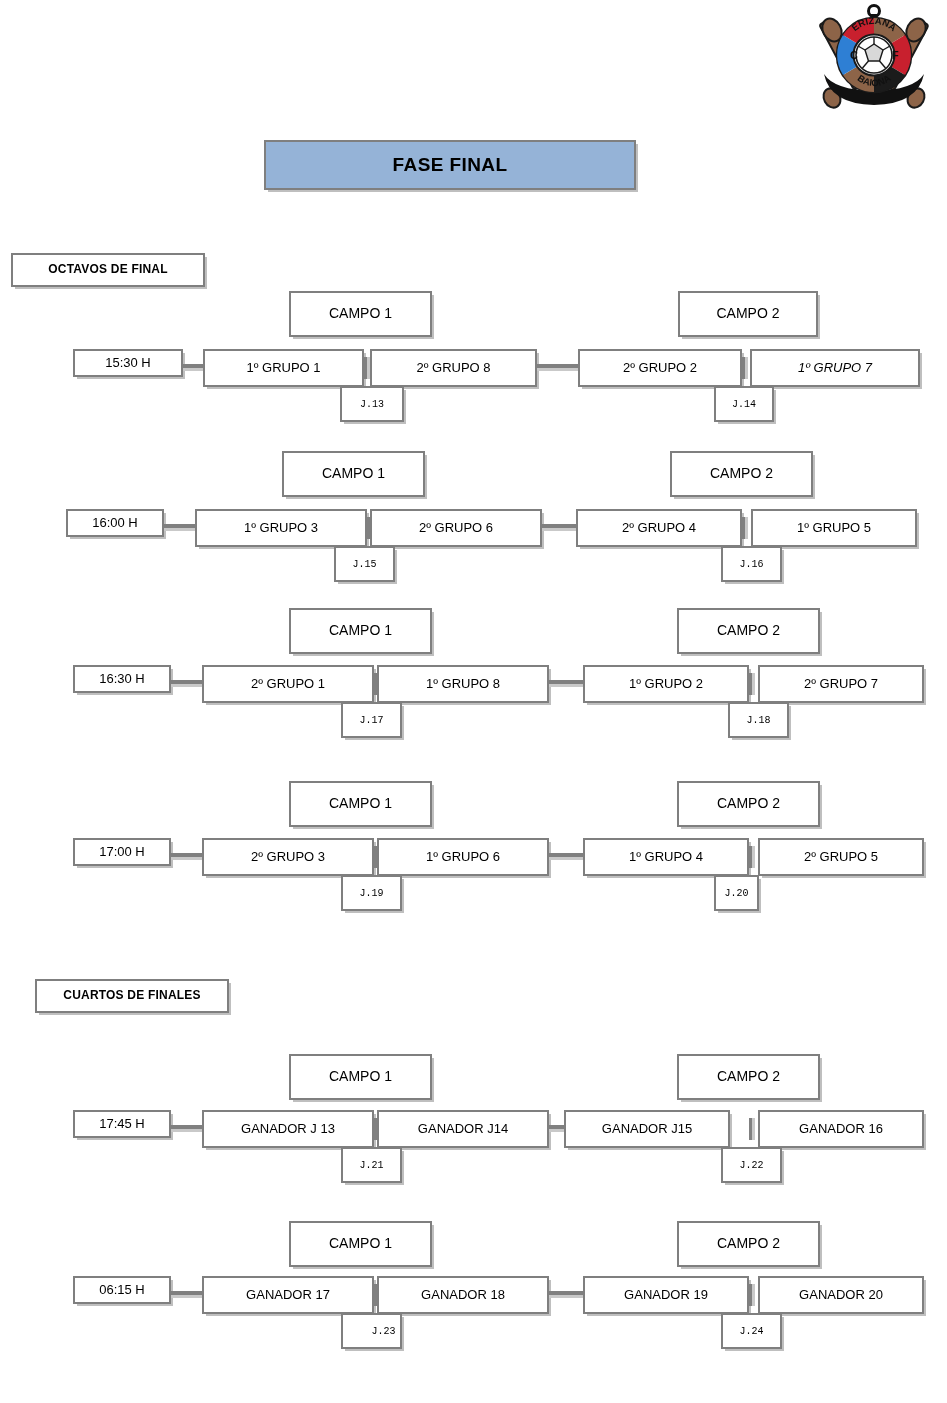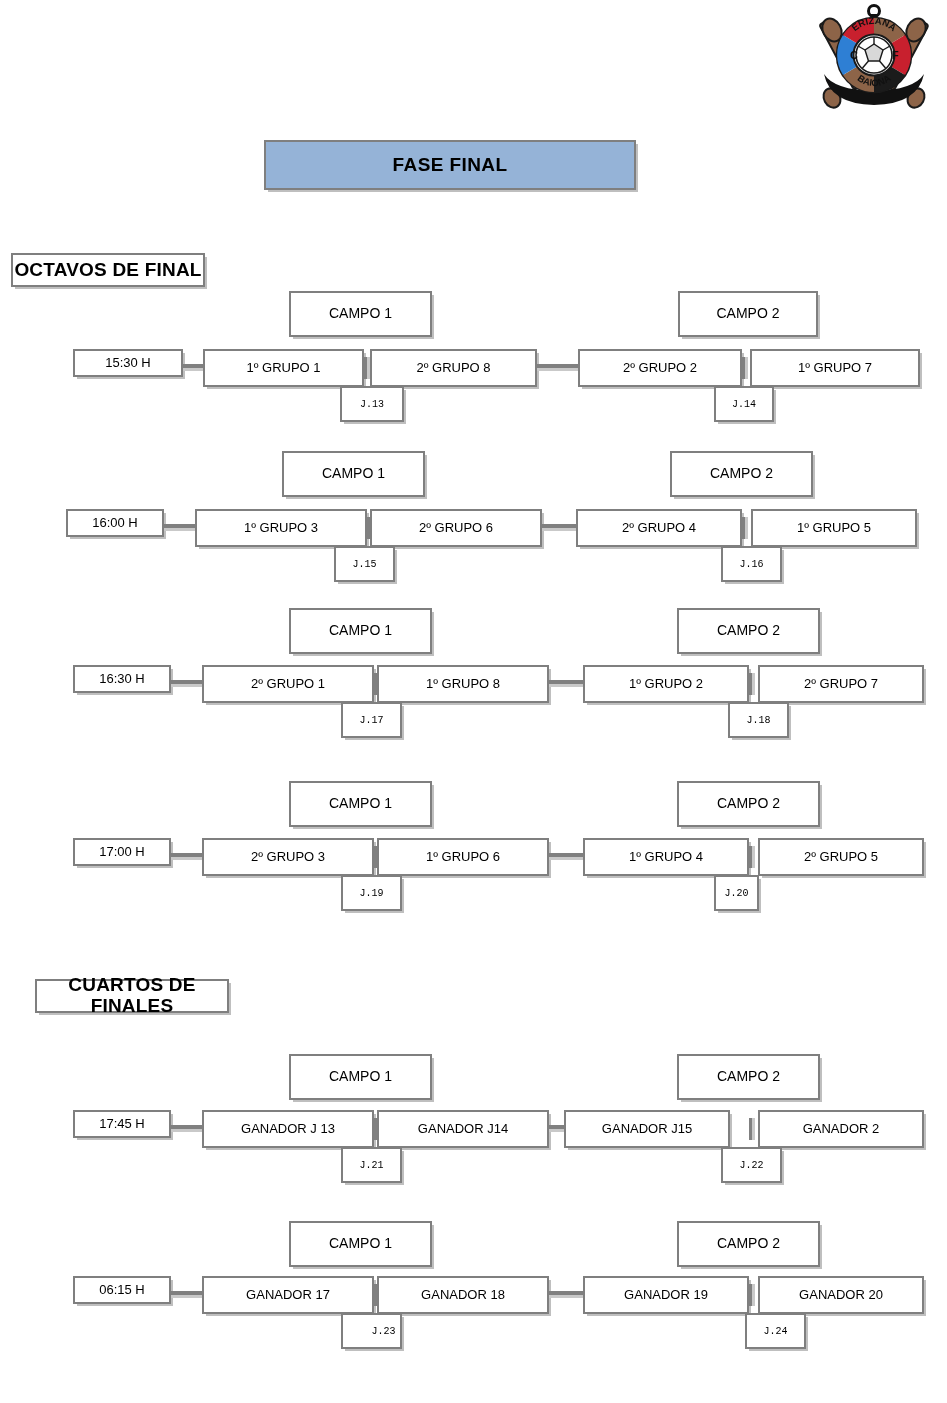--- a/index.html
+++ b/index.html
@@ -48,21 +48,21 @@
     background: #95b3d7;
     border: 2px solid #7f7f7f;
     font-size: 19px;
     font-weight: bold;
     letter-spacing: .4px;
   }
 
   
   .section-label {
     height: 34px;
-    font-size: 19px;
+    font-size: 12px;
     font-weight: bold;
     letter-spacing: .2px;
   }
 
   
   .campo {
     height: 46px;
     font-size: 14px;
   }
 
@@ -159,21 +159,21 @@
 <div class="box time" style="left:73px; top:349px; width:110px;">15:30  H</div>
 <div class="conn-h" style="left:183px; top:364px; width:20px;"></div>
 <div class="box slot" style="left:203px; top:349px; width:161px;">1º GRUPO 1</div>
 <div class="conn-v" style="left:364px; top:357px; height:22px;"></div>
 <div class="box slot" style="left:370px; top:349px; width:167px;">2º GRUPO 8</div>
 <div class="box match" style="left:340px; top:386px; width:64px;">J.13</div>
 
 <div class="conn-h" style="left:537px; top:364px; width:41px;"></div>
 <div class="box slot" style="left:578px; top:349px; width:164px;">2º GRUPO 2</div>
 <div class="conn-v" style="left:742px; top:357px; height:22px;"></div>
-<div class="box slot" style="left:750px; top:349px; width:170px;">1º GRUPO 7</div>
+<div class="box slot" style="left:750px; top:349px; width:170px;font-style:italic;">1º GRUPO 7</div>
 <div class="box match" style="left:714px; top:386px; width:60px;">J.14</div>
 
 <div class="box campo" style="left:282px; top:451px; width:143px;">CAMPO 1</div>
 <div class="box campo" style="left:670px; top:451px; width:143px;">CAMPO 2</div>
 
 <div class="box time" style="left:66px; top:509px; width:98px;">16:00 H</div>
 <div class="conn-h" style="left:164px; top:524px; width:31px;"></div>
 <div class="box slot" style="left:195px; top:509px; width:172px;">1º GRUPO 3</div>
 <div class="conn-v" style="left:367px; top:517px; height:22px;"></div>
 <div class="box slot" style="left:370px; top:509px; width:172px;">2º GRUPO 6</div>
@@ -225,30 +225,30 @@
 <div class="box time" style="left:73px; top:1110px; width:98px;">17:45 H</div>
 <div class="conn-h" style="left:171px; top:1125px; width:31px;"></div>
 <div class="box slot" style="left:202px; top:1110px; width:172px;">GANADOR J 13</div>
 <div class="conn-v" style="left:374px; top:1118px; height:22px;"></div>
 <div class="box slot" style="left:377px; top:1110px; width:172px;">GANADOR J14</div>
 <div class="box match" style="left:341px; top:1147px; width:61px;">J.21</div>
 
 <div class="conn-h" style="left:549px; top:1125px; width:34px;"></div>
 <div class="box slot" style="left:564px; top:1110px; width:166px;">GANADOR J15</div>
 <div class="conn-v" style="left:749px; top:1118px; height:22px;"></div>
-<div class="box slot" style="left:758px; top:1110px; width:166px;">GANADOR 2</div>
+<div class="box slot" style="left:758px; top:1110px; width:166px;">GANADOR 16</div>
 <div class="box match" style="left:721px; top:1147px; width:61px;">J.22</div>
 
 <div class="box campo" style="left:289px; top:1221px; width:143px;">CAMPO 1</div>
 <div class="box campo" style="left:677px; top:1221px; width:143px;">CAMPO 2</div>
 
 <div class="box time" style="left:73px; top:1276px; width:98px;">06:15 H</div>
 <div class="conn-h" style="left:171px; top:1291px; width:31px;"></div>
 <div class="box slot" style="left:202px; top:1276px; width:172px;">GANADOR 17</div>
 <div class="conn-v" style="left:374px; top:1284px; height:22px;"></div>
 <div class="box slot" style="left:377px; top:1276px; width:172px;">GANADOR 18</div>
 <div class="box match" style="left:341px; top:1313px; width:61px;padding-left:24px;">J.23</div>
 
 <div class="conn-h" style="left:549px; top:1291px; width:34px;"></div>
 <div class="box slot" style="left:583px; top:1276px; width:166px;">GANADOR 19</div>
 <div class="conn-v" style="left:749px; top:1284px; height:22px;"></div>
 <div class="box slot" style="left:758px; top:1276px; width:166px;">GANADOR 20</div>
-<div class="box match" style="left:721px; top:1313px; width:61px;margin-left:24px;">J.24</div>
+<div class="box match" style="left:721px; top:1313px; width:61px;">J.24</div>
 
 </body></html>

